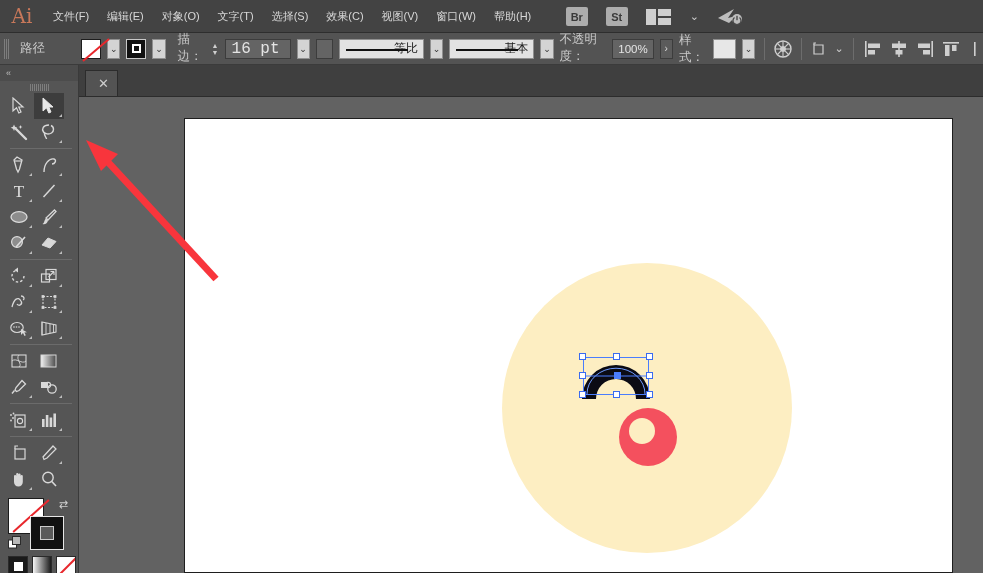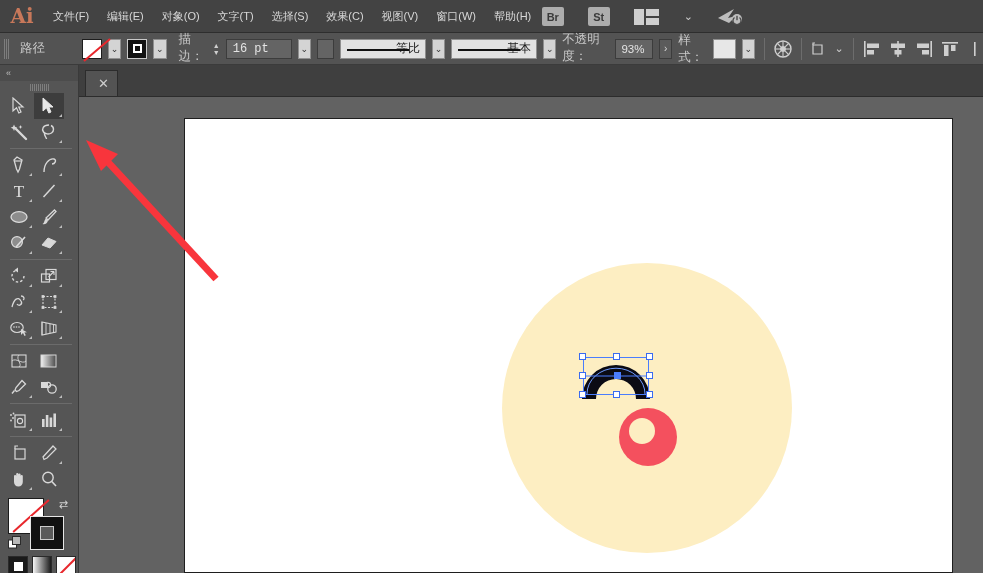--- a/index.html
+++ b/index.html
@@ -10,27 +10,27 @@
     font-size:12px; color:#d6d6d6; position:relative;
   }
 
   
   .menubar{
     height:33px; background:#434343; display:flex; align-items:center;
     border-bottom:1px solid #2e2e2e; position:relative;
   }
   .ai-logo{
     width:44px; height:33px; display:flex; align-items:center; justify-content:center;
-    color:#c8785a; font-size:20px; font-weight:bold; letter-spacing:0px;
+    color:#c8785a; font-size:20px; font-weight:normal; letter-spacing:0px;
     font-family:"DejaVu Serif",serif;
   }
   .menu-item{
     padding:4px 9px; color:#d8d8d8; font-size:11px; cursor:default; white-space:nowrap;
   }
-  .mb-right{ position:absolute; right:240px; top:0; height:33px; display:flex; align-items:center; gap:24px; }
+  .mb-right{ position:absolute; right:240px; top:0; height:33px; display:flex; align-items:center; gap:18px; }
   .sq-btn{
     width:22px;height:19px;background:#adadad;color:#3a3a3a;
     display:flex;align-items:center;justify-content:center;
     font-size:11px;font-weight:bold;border-radius:2px;
   }
   .layout-ico{ width:26px;height:16px;display:flex;gap:2px; }
   .layout-ico i{ display:block; background:#cfcfcf; }
   .layout-ico i.l{ width:10px;height:16px; }
   .layout-ico .rcol{ display:flex;flex-direction:column;gap:2px; }
   .layout-ico .rcol i{ width:13px;height:7px; }
@@ -59,21 +59,21 @@
   }
   .swatch-black i{ width:9px;height:9px;border:2px solid #fff; display:block; }
   .dd{
     width:17px;height:20px;background:#d4d4d4;color:#333;border:1px solid #8f8f8f;
     display:flex;align-items:center;justify-content:center;font-size:9px;
   }
   .stepper{ display:flex;flex-direction:column;align-items:center;color:#cfcfcf;font-size:7px;line-height:7px; }
   .numbox{
     height:20px;min-width:66px;background:#646464;border:1px solid #3c3c3c;color:#e4e4e4;
     display:flex;align-items:center;padding:0 6px; font-family:"Liberation Mono","DejaVu Sans Mono",monospace;
-    font-size:12px;
+    font-size:16px;
   }
   .strokebox{
     height:20px;width:110px;background:#e2e2e2;border:1px solid #8f8f8f;color:#1b1b1b;
     display:flex;align-items:center;justify-content:flex-end;padding:0 5px; font-size:12px; position:relative;
   }
   .strokebox:before{
     content:""; position:absolute; left:6px; top:9px; width:62px;height:2px;background:#111;
   }
   .tinybox{ height:20px;width:22px;background:#646464;border:1px solid #3c3c3c; }
   .opbox{
@@ -233,21 +233,21 @@
   <div class="numbox">16 pt</div>
   <div class="dd">⌄</div>
   <div class="tinybox"></div>
 
   <div class="strokebox">等比</div>
   <div class="dd">⌄</div>
   <div class="strokebox">基本</div>
   <div class="dd">⌄</div>
 
   <div class="cb-label dotted">不透明度：</div>
-  <div class="opbox">93%</div>
+  <div class="opbox">100%</div>
   <div class="arrow-btn">›</div>
 
   <div class="cb-label">样式：</div>
   <div class="stylebox"></div>
   <div class="dd">⌄</div>
 
   <div class="sep"></div>
   <div class="ico-btn">
     <svg width="18" height="18" viewBox="0 0 18 18">
       <circle cx="9" cy="9" r="8" fill="none" stroke="#cfcfcf" stroke-width="1.4"></circle>

